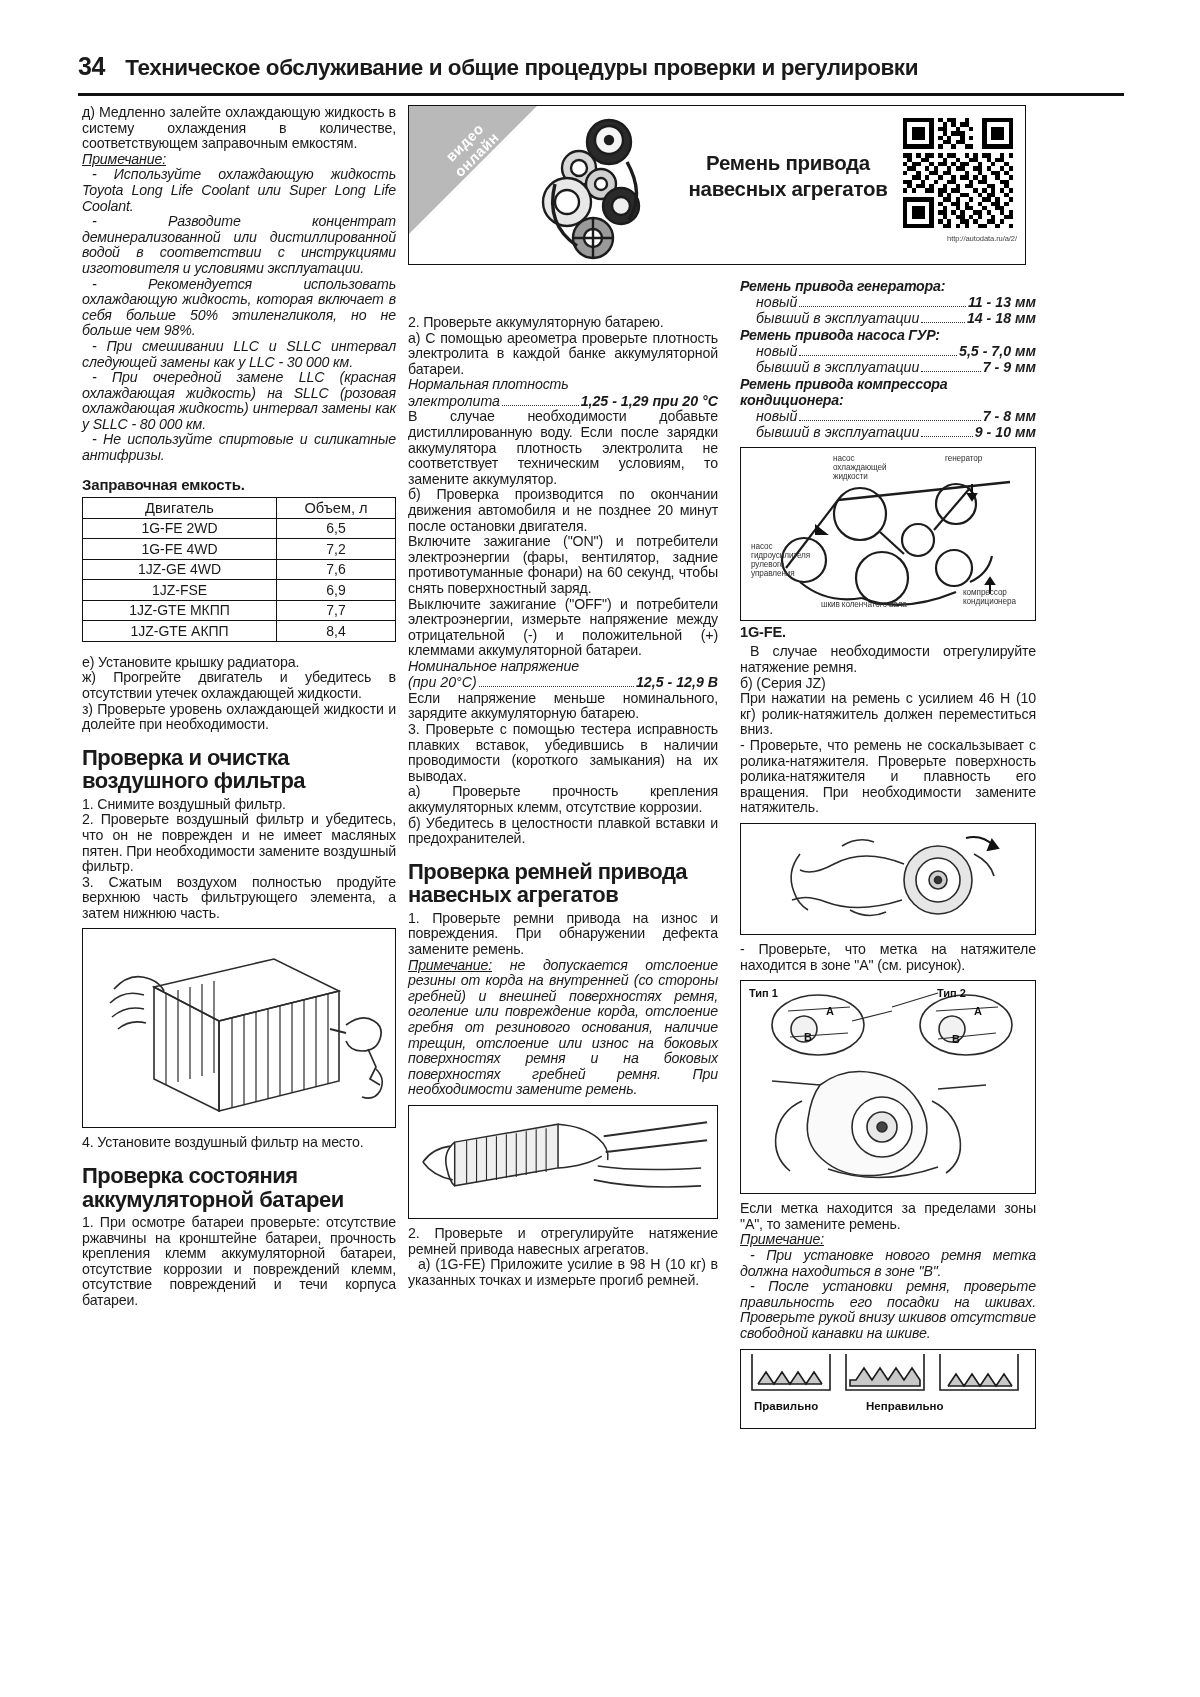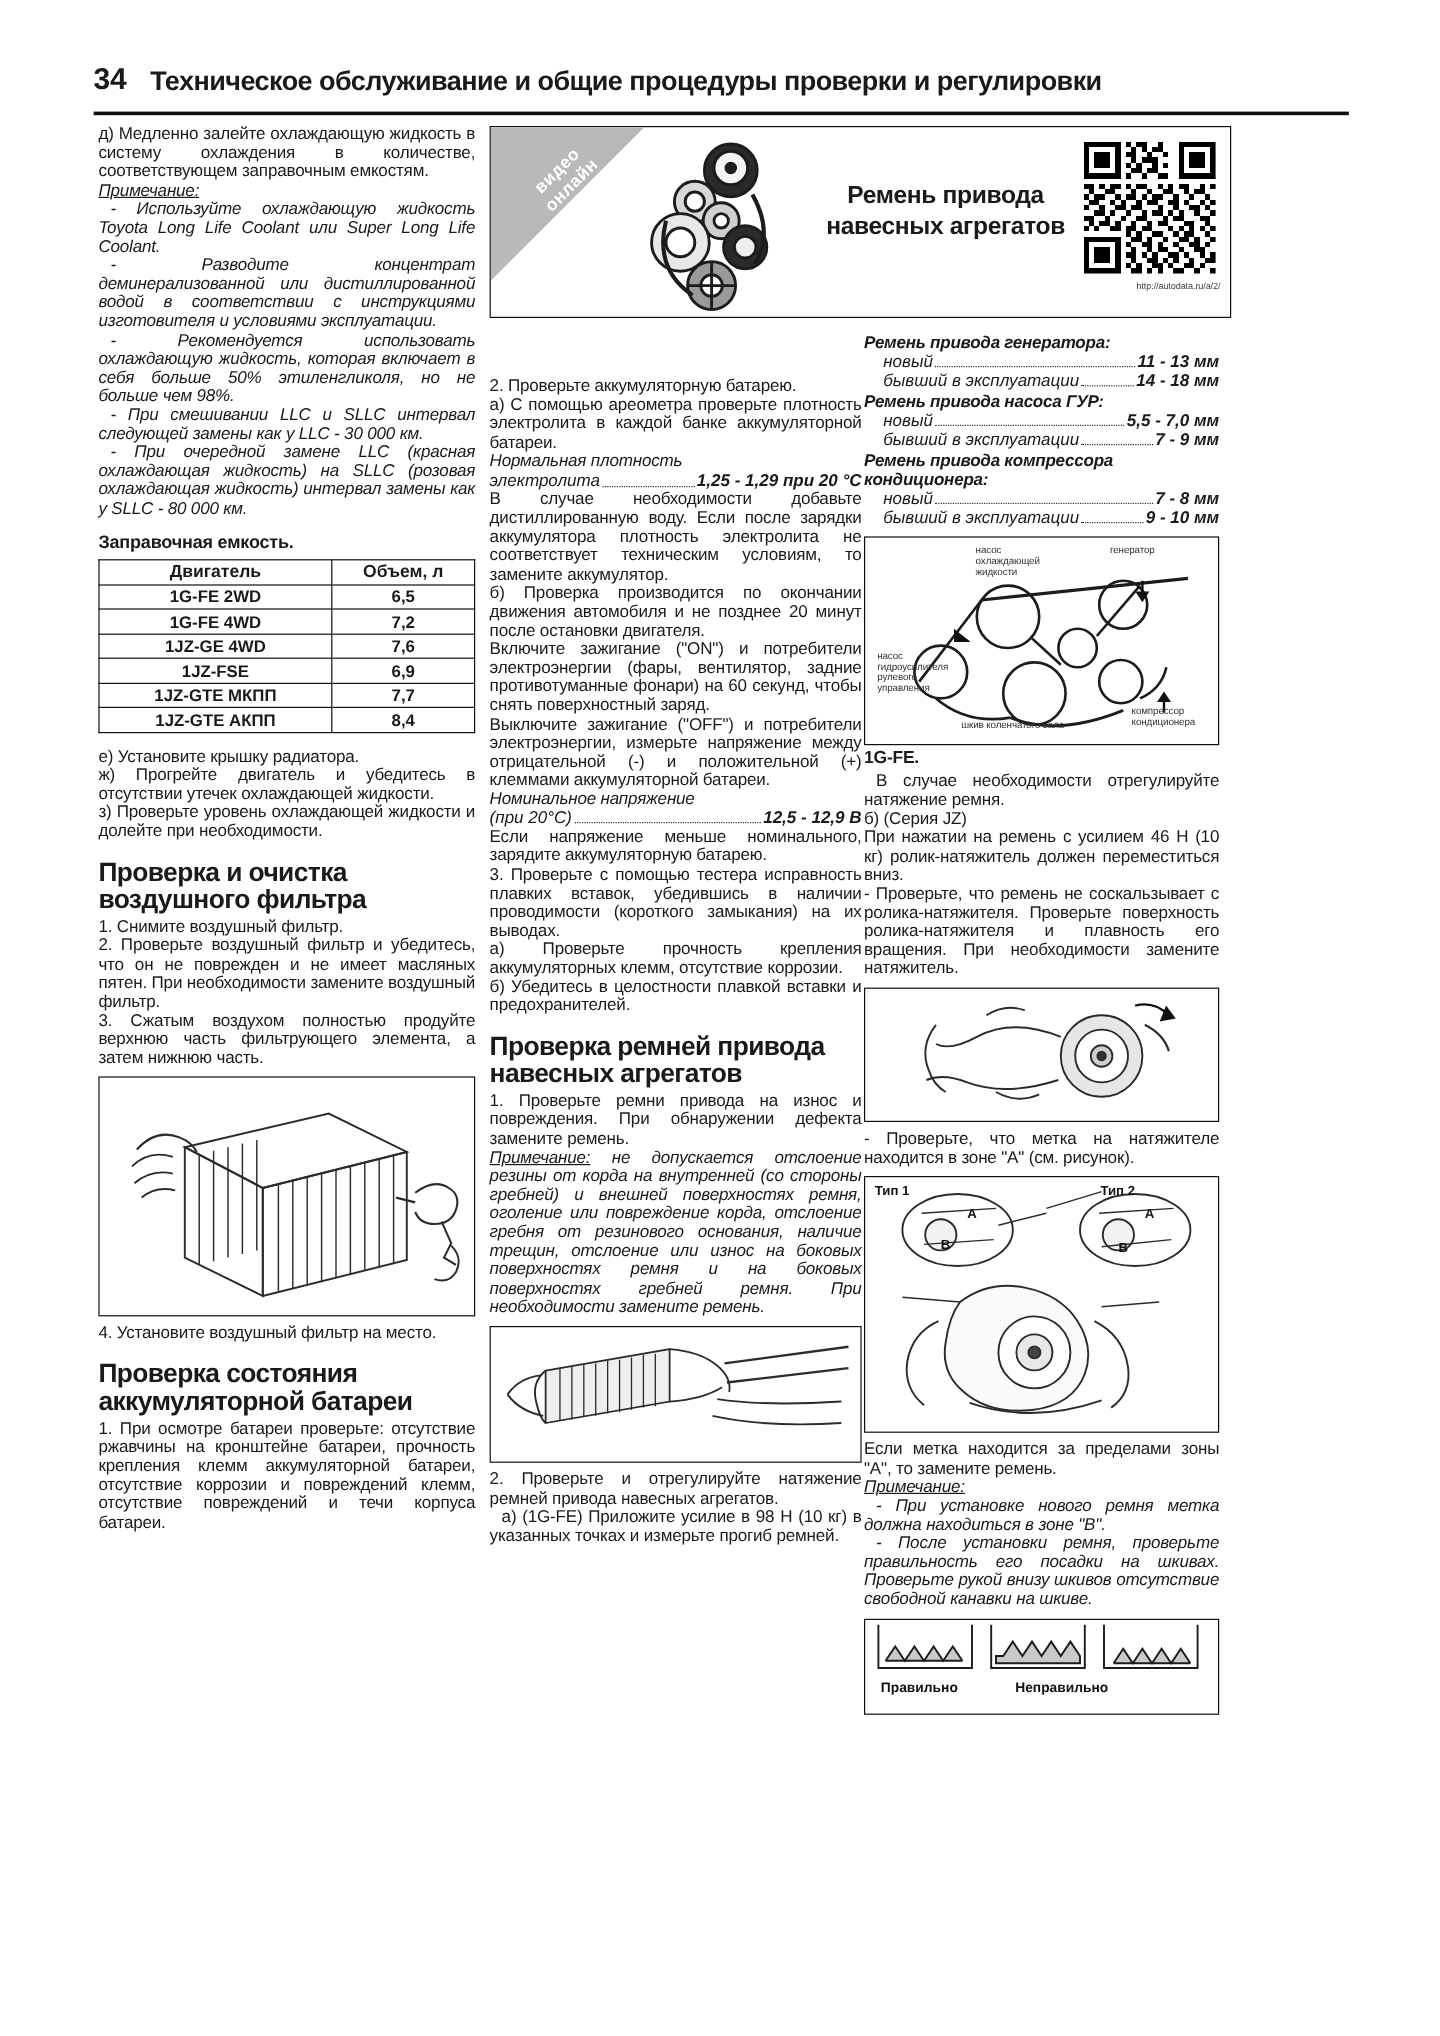--- a/index.html
+++ b/index.html
@@ -10,35 +10,35 @@
   .header{position:absolute;left:78px;top:52px;width:1046px;height:44px;}
   .hdr-row{display:flex;align-items:flex-end;gap:20px;}
   .hdr-num{font-size:25px;font-weight:bold;letter-spacing:-0.3px;}
   .hdr-title{font-size:22.5px;font-weight:bold;letter-spacing:-0.45px;white-space:nowrap;}
   .hdr-rule{position:absolute;left:0;top:41px;width:1046px;height:3px;background:#111;}
 
   
   .col{position:absolute;top:105px;}
   .c1{left:82px;width:314px;}
   .c2{left:408px;width:310px;}
-  .c3{left:720px;width:296px;}
+  .c3{left:740px;width:296px;}
 
   p{margin:0;font-size:14.2px;line-height:15.6px;text-align:justify;letter-spacing:-0.15px;}
   .ital{font-style:italic;}
   .ind{text-indent:10px;}
   .u{text-decoration:underline;}
   .gap{height:7px;}
   .gap-s{height:4px;}
   .gap-l{height:13px;}
 
   h2.sec{margin:0;font-size:22px;line-height:23.5px;font-weight:bold;letter-spacing:-0.5px;}
 
   
   table.cap{border-collapse:collapse;width:100%;margin-top:5px;font-size:14px;}
-  table.cap td,table.cap th{border:1.6px solid #111;text-align:center;padding:2.5px 0 3px;font-weight:bold;line-height:14px;}
+  table.cap td,table.cap th{border:1.6px solid #111;text-align:center;padding:2.5px 0 3px;font-weight:normal;line-height:14px;}
   table.cap th{font-size:14.6px;}
   table.cap td.v{width:38%;}
 
   
   .fig{border:1.8px solid #111;background:#fff;position:relative;overflow:hidden;}
 
   
   .banner{position:absolute;left:408px;top:105px;width:616px;height:158px;border:1.8px solid #111;background:#fff;overflow:hidden;}
   .corner{position:absolute;left:0;top:0;width:0;height:0;border-left:128px solid #b9b9b9;border-bottom:128px solid transparent;}
   .corner-txt{position:absolute;left:2px;top:26px;width:120px;transform:rotate(-45deg);transform-origin:center;font-size:14.5px;font-weight:bold;color:#fff;line-height:17px;text-align:center;letter-spacing:.5px;}
@@ -72,20 +72,21 @@
   </div>
 
   <div class="col c1">
     <p>д) Медленно залейте охлаждающую жидкость в систему охлаждения в количестве, соответствующем заправочным емкостям.</p>
     <p class="ital u">Примечание:</p>
     <p class="ital ind">- Используйте охлаждающую жидкость Toyota Long Life Coolant или Super Long Life Coolant.</p>
     <p class="ital ind">- Разводите концентрат деминерализованной или дистиллированной водой в соответствии с инструкциями изготовителя и условиями эксплуатации.</p>
     <p class="ital ind">- Рекомендуется использовать охлаждающую жидкость, которая включает в себя больше 50% этиленгликоля, но не больше чем 98%.</p>
     <p class="ital ind">- При смешивании LLC и SLLC интервал следующей замены как у LLC - 30 000 км.</p>
     <p class="ital ind">- При очередной замене LLC (красная охлаждающая жидкость) на SLLC (розовая охлаждающая жидкость) интервал замены как у SLLC - 80 000 км.</p>
+    <p class="ital ind">- Не используйте спиртовые и силикатные антифризы.</p>
 
     <div class="gap-l"></div>
     <p style="font-weight:bold;font-size:15px;">Заправочная емкость.</p>
 
     <table class="cap">
       <thead>
         <tr>
           <th>Двигатель</th>
           <th class="v">Объем, л</th>
         </tr>

